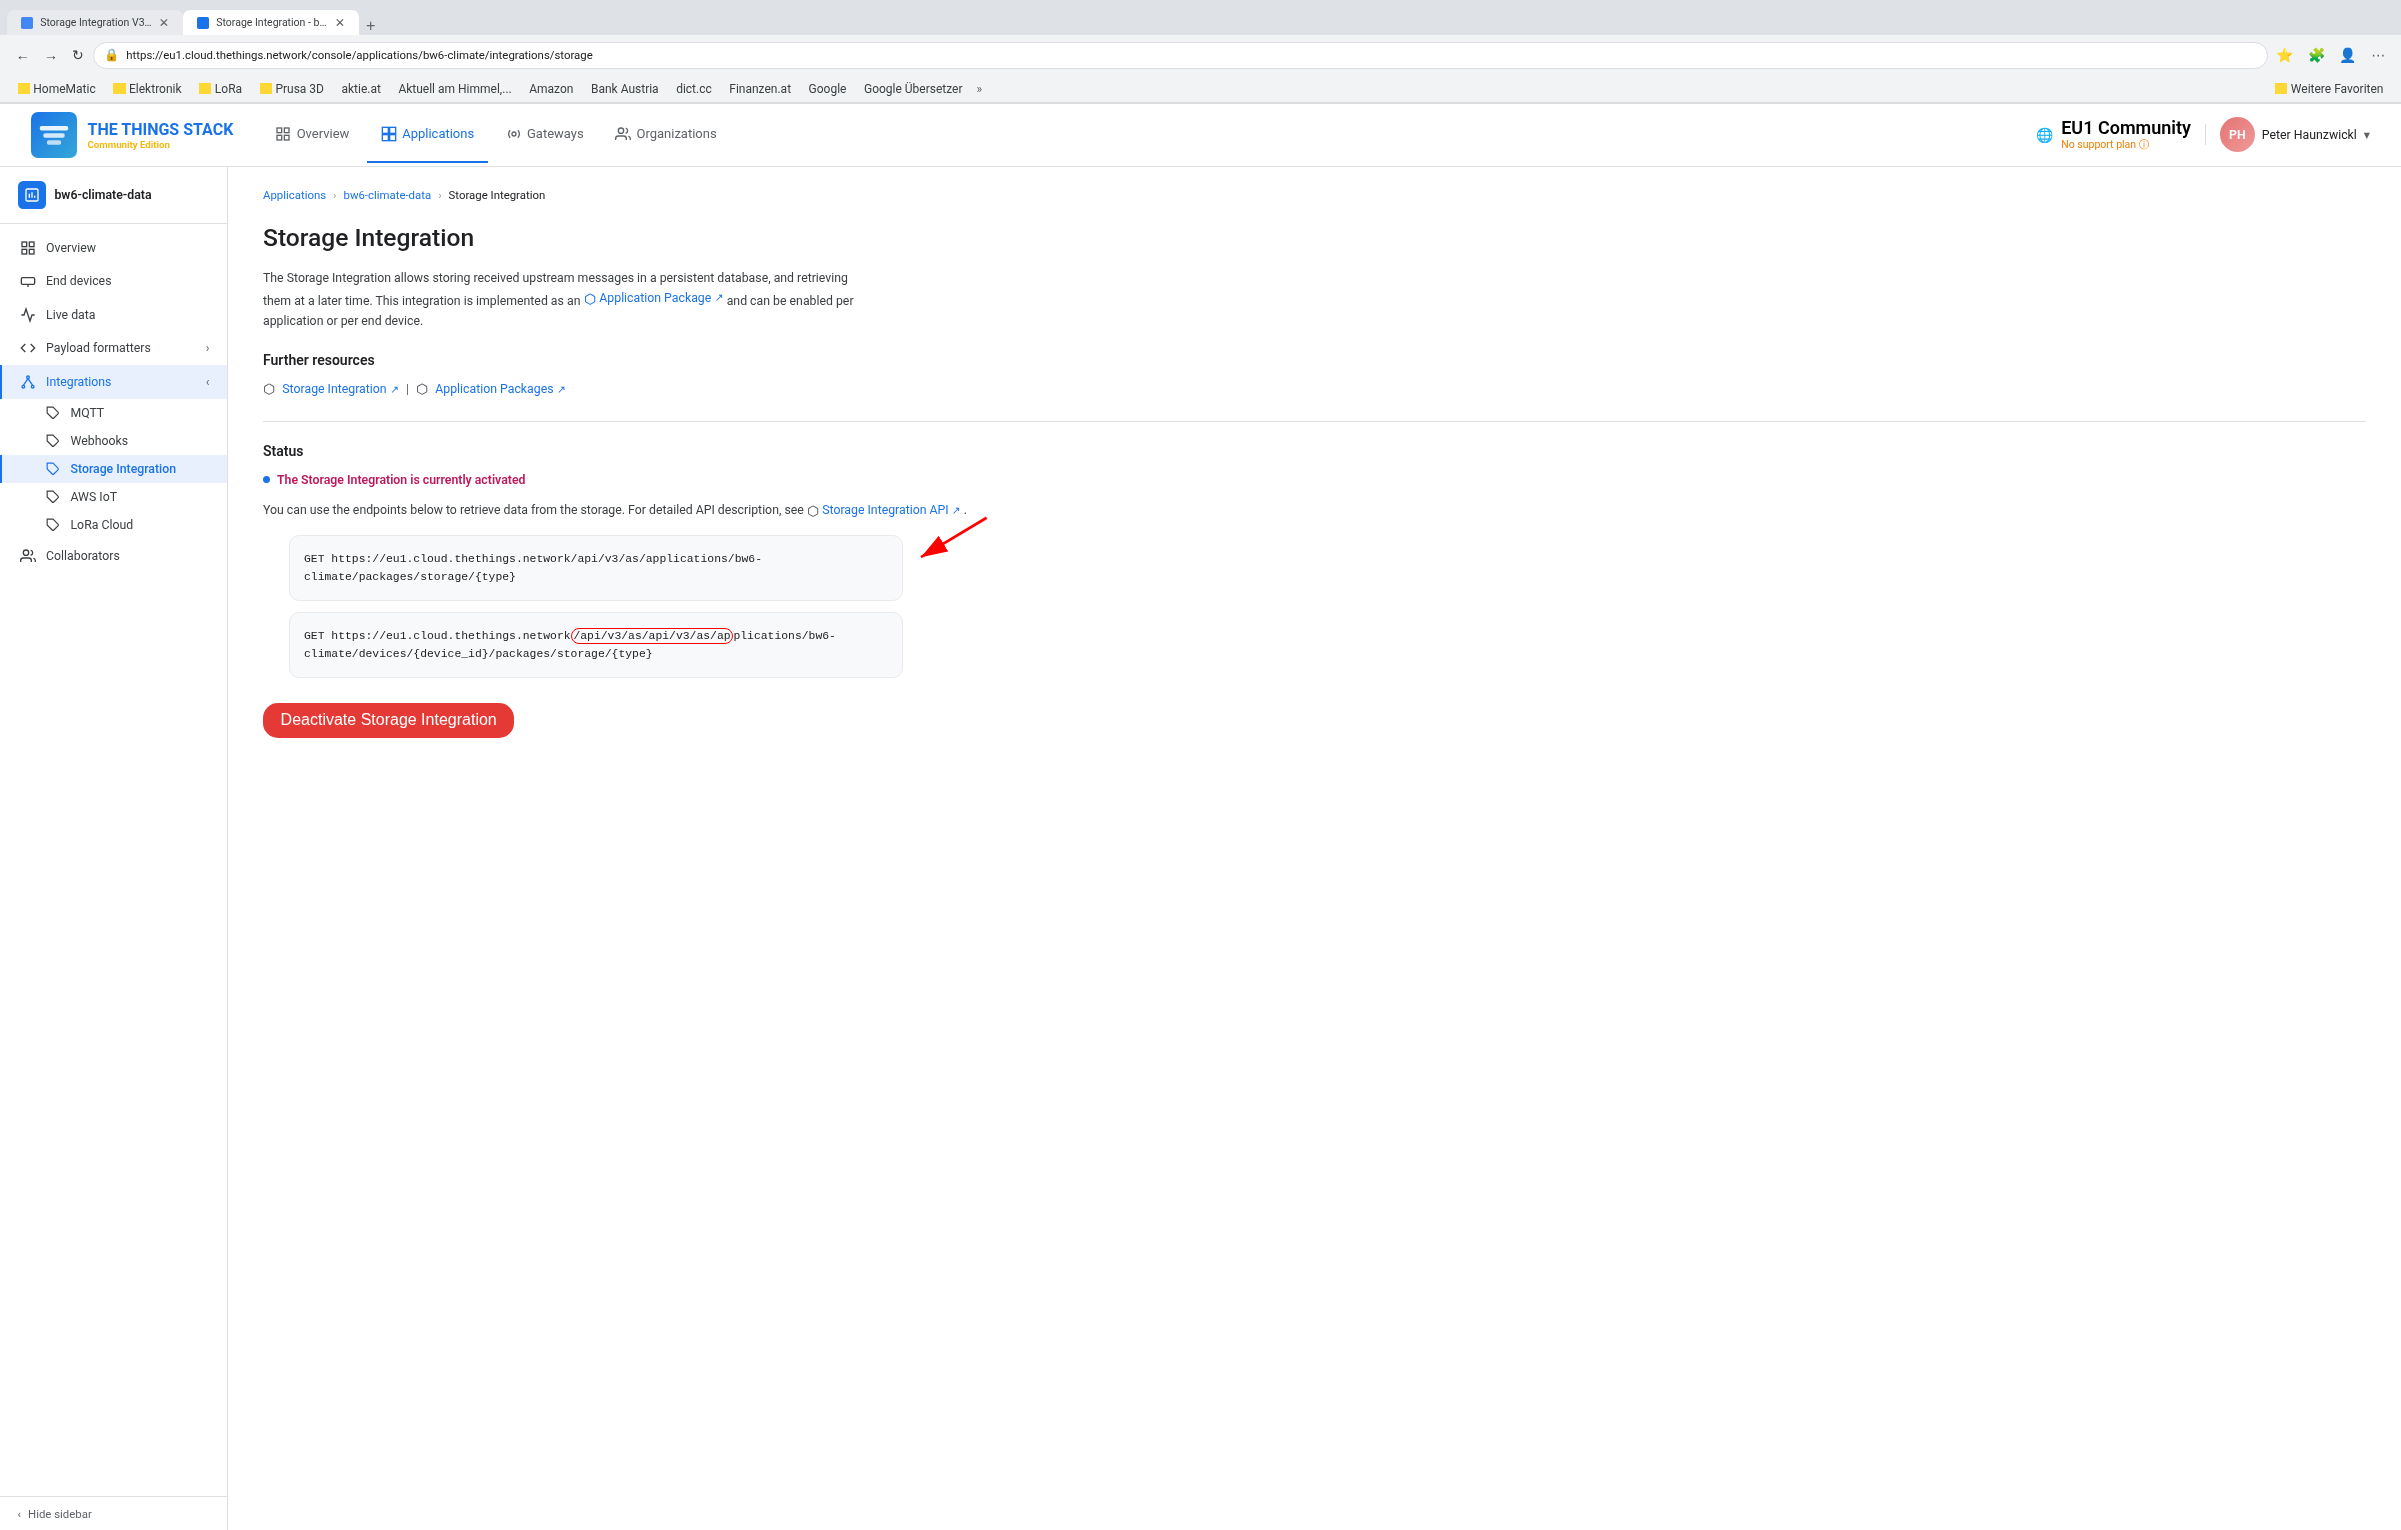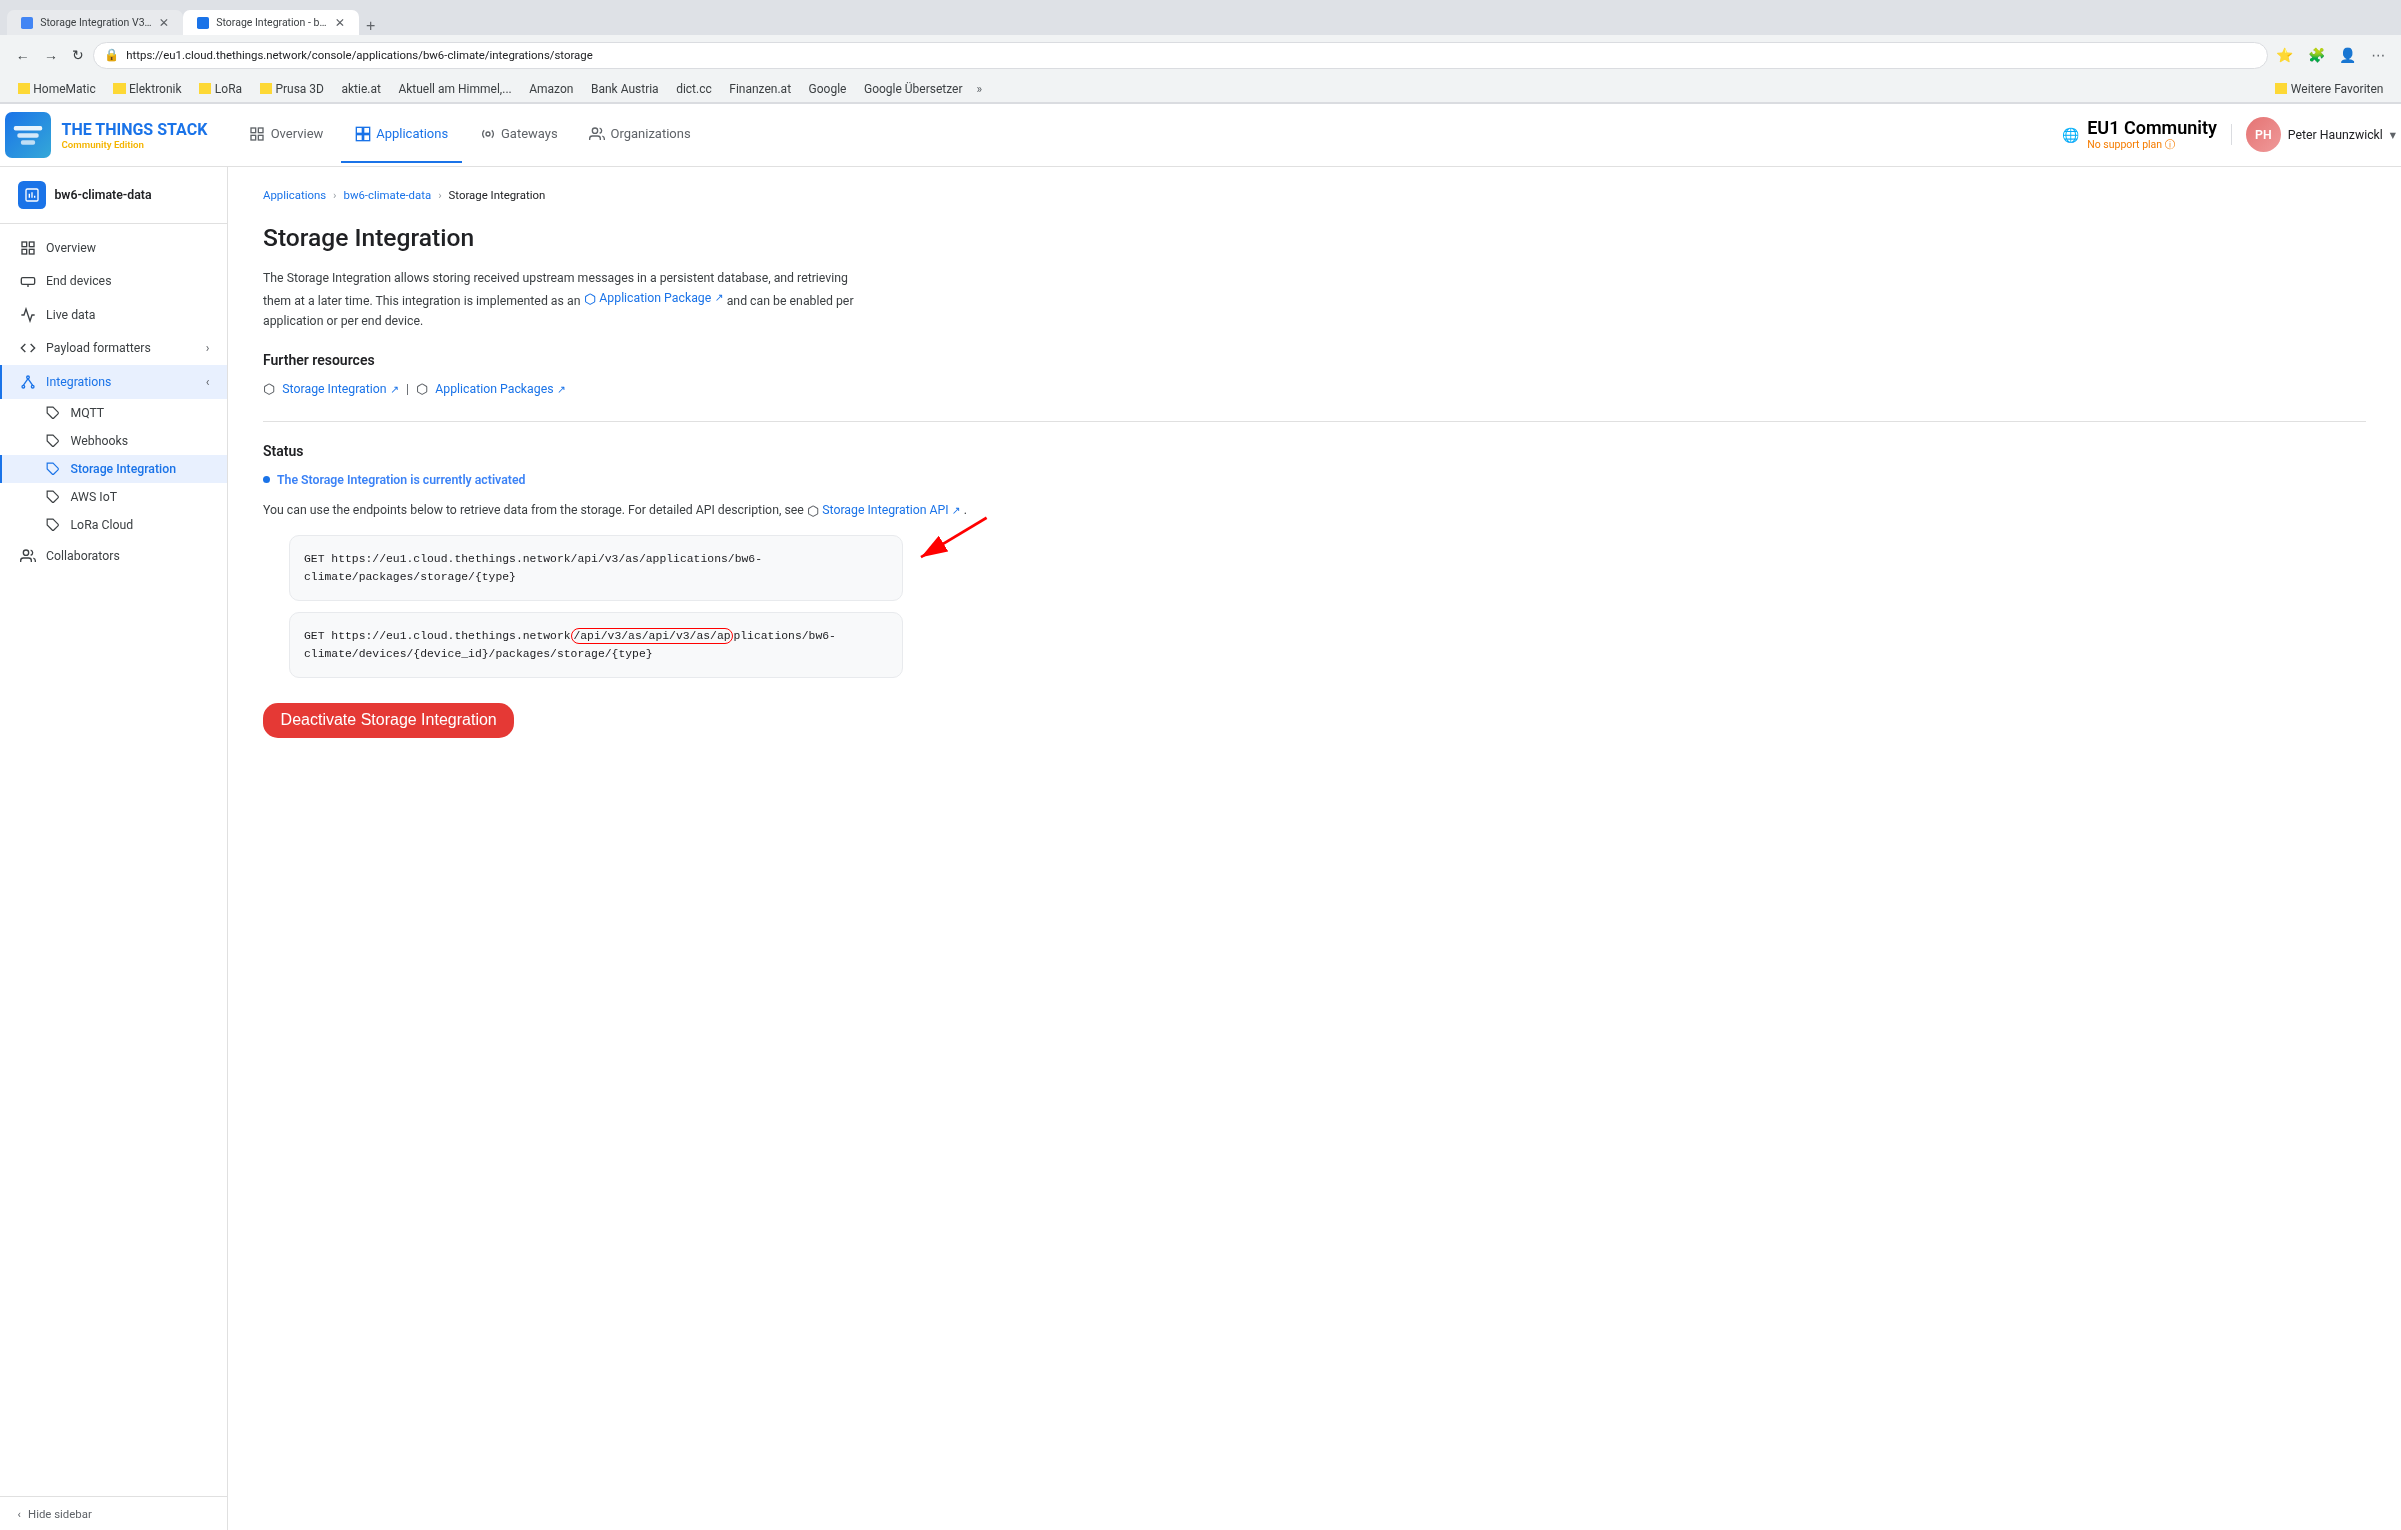--- a/index.html
+++ b/index.html
@@ -23,21 +23,21 @@
     .address-text { flex: 1; font-size: 11.4px; color: #202124; }
     .toolbar-actions { display: flex; align-items: center; gap: 3.5px; }
     .toolbar-btn { background: none; border: none; cursor: pointer; padding: 5.3px; border-radius: 50%; color: #5f6368; font-size: 14px; }
 
     .bookmarks-bar { display: flex; align-items: center; padding: 3.5px 10.5px; gap: 3.5px; background: #f1f3f4; border-bottom: 0.9px solid #dadce0; font-size: 12px; overflow: hidden; }
     .bookmark-item { display: flex; align-items: center; gap: 3.5px; padding: 2.6px 7px; border-radius: 3.5px; cursor: pointer; white-space: nowrap; color: #3c4043; }
     .bookmark-folder { width: 12.3px; height: 10.5px; background: #fdd835; display: inline-block; }
     .bookmark-more { margin-left: auto; }
 
     
-    .app-header { display: flex; align-items: center; padding: 0 5px; height: 63px; background: #fff; border-bottom: 0.9px solid #e0e0e0; }
+    .app-header { display: flex; align-items: center; padding: 0 31px; height: 63px; background: #fff; border-bottom: 0.9px solid #e0e0e0; }
     .app-logo { display: flex; align-items: center; gap: 10.5px; margin-right: 28px; }
     .logo-icon { width: 46px; height: 46px; background: linear-gradient(135deg, #1a73e8, #34a8d8); border-radius: 7px; display: flex; align-items: center; justify-content: center; }
     .logo-text { display: flex; flex-direction: column; }
     .logo-brand { font-size: 16px; font-weight: 700; color: #1a73e8; }
     .logo-sub { font-size: 9.7px; color: #f4b400; font-weight: 600; }
     .header-nav { display: flex; align-items: center; gap: 3.5px; flex: 1; }
     .header-nav-item { display: flex; align-items: center; gap: 5.3px; padding: 19.3px 14px; cursor: pointer; color: #5f6368; font-size: 13px; border-bottom: 2.6px solid transparent; text-decoration: none; }
     .header-nav-item.active { color: #1a73e8; border-bottom-color: #1a73e8; }
     .header-nav-item svg { width: 16px; height: 16px; }
     .header-right { display: flex; align-items: center; gap: 14px; margin-left: auto; }
@@ -83,21 +83,21 @@
     .ext-icon { font-size: 10.5px; color: #1a73e8; }
 
     .section-title { font-size: 14px; font-weight: 600; color: #202124; margin-bottom: 14px; }
     .resources-section { margin-bottom: 24.6px; }
     .resources-links { display: flex; align-items: center; gap: 7px; font-size: 12.3px; }
     .resources-links a { color: #1a73e8; text-decoration: none; display: inline-flex; align-items: center; gap: 3.5px; }
     .resources-sep { color: #5f6368; }
 
     .status-section { margin-bottom: 21px; }
     .status-dot { display: inline-block; width: 7px; height: 7px; border-radius: 50%; background: #1a73e8; margin-right: 7px; }
-    .status-text { font-size: 12.3px; color: #3b82f6; margin-bottom: 14px; display: flex; align-items: center; }
+    .status-text { font-size: 12.3px; color: #be185d; margin-bottom: 14px; display: flex; align-items: center; }
     .status-text strong { font-weight: 600; }
     .status-description { font-size: 12.3px; color: #3c4043; line-height: 1.6; margin-bottom: 14px; }
     .status-description a { color: #1a73e8; text-decoration: none; }
 
     .code-block { background: #f8f9fa; border: 0.9px solid #e8eaed; border-radius: 10px; padding: 14px; font-family: 'Courier New', monospace; font-size: 11.4px; color: #202124; margin-bottom: 10.5px; position: relative; max-width: 614px; line-height: 1.6; margin-left: 26px; }
 
     .deactivate-btn { background: #e53935; color: white; border: none; padding: 8.8px 17.6px; border-radius: 15px; font-size: 16px; font-weight: 500; cursor: pointer; margin-top: 14px; }
 
     .divider { border: none; border-top: 0.9px solid #e0e0e0; margin: 21px 0; }
   </style>

